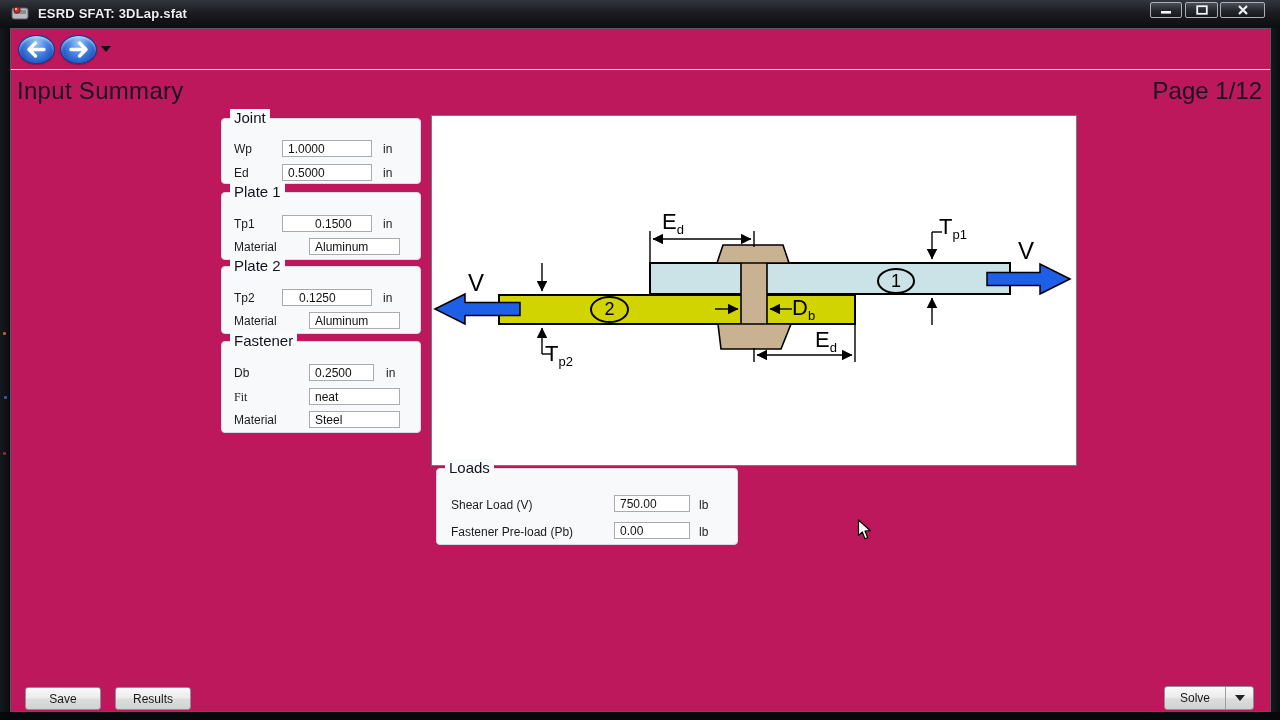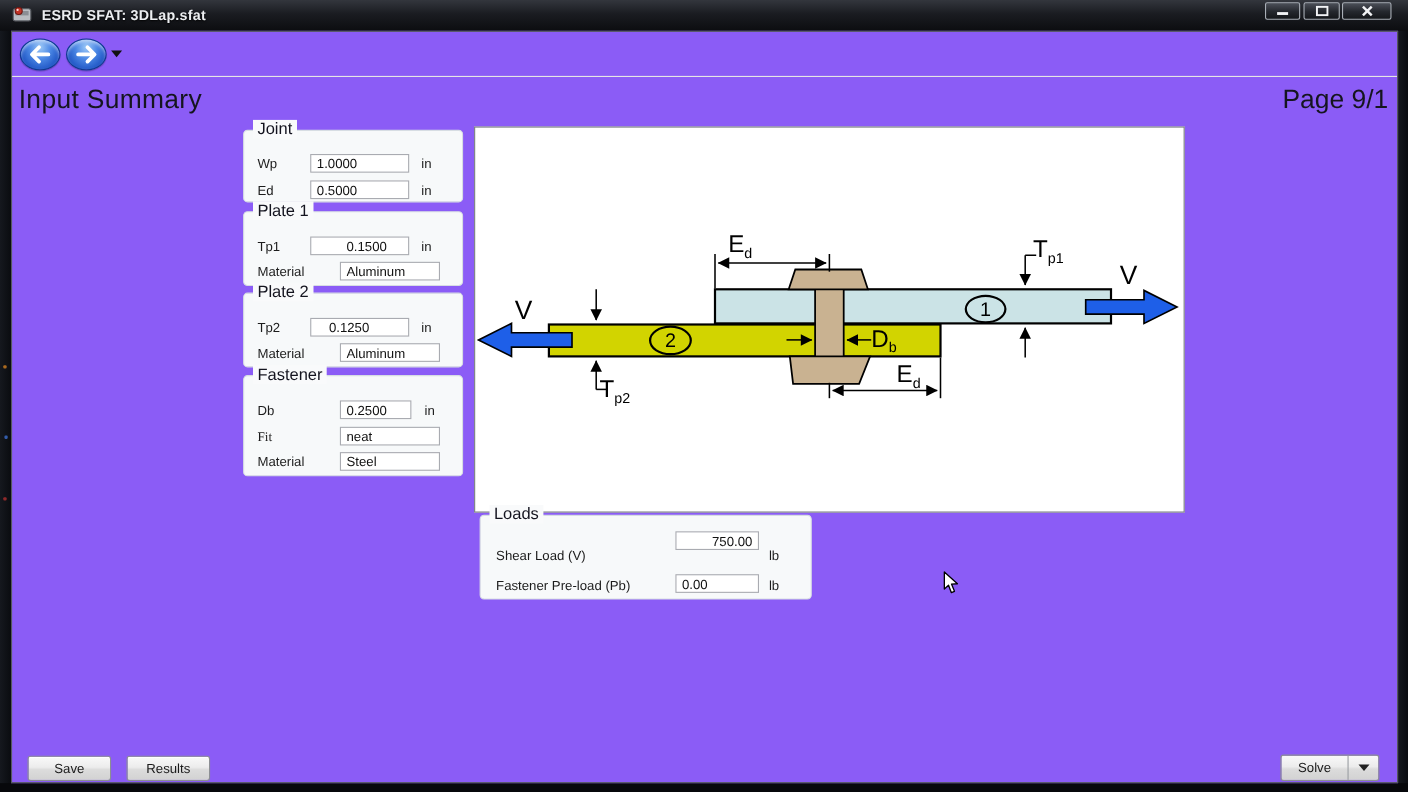--- a/index.html
+++ b/index.html
@@ -23,21 +23,21 @@
     position:absolute;top:2px;height:16px;border:1px solid #a9afb7;border-radius:2px;
     background:linear-gradient(180deg,#4b4f58 0%,#24272d 55%,#15171b 100%);
     box-sizing:border-box;cursor:default;
   }
   .wbtn svg{position:absolute;left:50%;top:50%;transform:translate(-50%,-50%);}
   .edge-strip{position:absolute;background:linear-gradient(90deg,#15181e,#0a0c10);}
   .speck{position:absolute;width:3px;height:3px;border-radius:1px;opacity:.8;}
   
   .client{
     position:absolute;left:10px;top:28px;width:1261px;height:684px;
-    background:#8b5cf6;border:1px solid #55585e;box-sizing:border-box;
+    background:#be185d;border:1px solid #55585e;box-sizing:border-box;
   }
   .toolbar-sep{position:absolute;left:0;top:40px;width:100%;height:1px;background:#e6e6e6;}
   .navbtn{
     position:absolute;width:37px;height:29px;border-radius:50%;
     border:1px solid #0f3a8e;box-sizing:border-box;
     background:radial-gradient(ellipse at 50% 25%,#9cc8f7 0%,#4a86e4 40%,#1f55c4 75%,#123c9a 100%);
     box-shadow:inset 0 2px 3px rgba(255,255,255,.55), 0 1px 1px rgba(0,0,0,.25);
     cursor:pointer;
   }
   .navbtn svg{position:absolute;left:0;top:0;}
@@ -145,21 +145,21 @@
   </div>
   <div class="navbtn" style="left:49px;top:6px;">
     <svg width="35" height="27" viewBox="0 0 35 27">
       <path d="M10 13.5 H24 M18.5 7 L25 13.5 L18.5 20" stroke="#ffffff" stroke-width="3.4" fill="none" stroke-linecap="round" stroke-linejoin="round"></path>
     </svg>
   </div>
   <div class="nav-caret" style="left:90px;top:17px;"></div>
   <div class="toolbar-sep"></div>
 
   <div class="page-heading">Input Summary</div>
-  <div class="page-indicator">Page 9/1</div>
+  <div class="page-indicator">Page 1/12</div>
 
   <div class="gbox" style="left:210px;top:89px;width:200px;height:66px;">
     <span class="gtitle">Joint</span>
     <span class="flabel" style="left:12px;top:23px;">Wp</span>
     <input class="tin" style="left: 60px; top: 21px; width: 90px;" value="1.0000">
     <span class="funit" style="left:161px;top:23px;">in</span>
     <span class="flabel" style="left:12px;top:47px;">Ed</span>
     <input class="tin" style="left: 60px; top: 45px; width: 90px;" value="0.5000">
     <span class="funit" style="left:161px;top:47px;">in</span>
   </div>
@@ -243,21 +243,21 @@
         <span>1</span>
       </div>
     <div class="num-circle" style="left:158px;top:180px;width:39px;height:27px;">
         <span>2</span>
       </div>
   </div>
 
   <div class="gbox" style="left:425px;top:439px;width:302px;height:77px;">
     <span class="gtitle">Loads</span>
     <span class="flabel" style="left:14px;top:29px;">Shear Load (V)</span>
-    <input class="tin" style="left: 177px; top: 14px; width: 76px; text-align: right;" value="750.00">
+    <input class="tin" style="left: 177px; top: 26px; width: 76px;" value="750.00">
     <span class="funit" style="left:262px;top:29px;">lb</span>
     <span class="flabel" style="left:14px;top:56px;">Fastener Pre-load (Pb)</span>
     <input class="tin" style="left: 177px; top: 53px; width: 76px;" value="0.00">
     <span class="funit" style="left:262px;top:56px;">lb</span>
   </div>
 
   <div class="btn" style="left:14px;top:658px;width:76px;">Save</div>
   <div class="btn" style="left:104px;top:658px;width:76px;">Results</div>
   <div class="solve-split" style="left:1153px;top:657px;width:90px;">
     <div class="solve-main">Solve</div>

